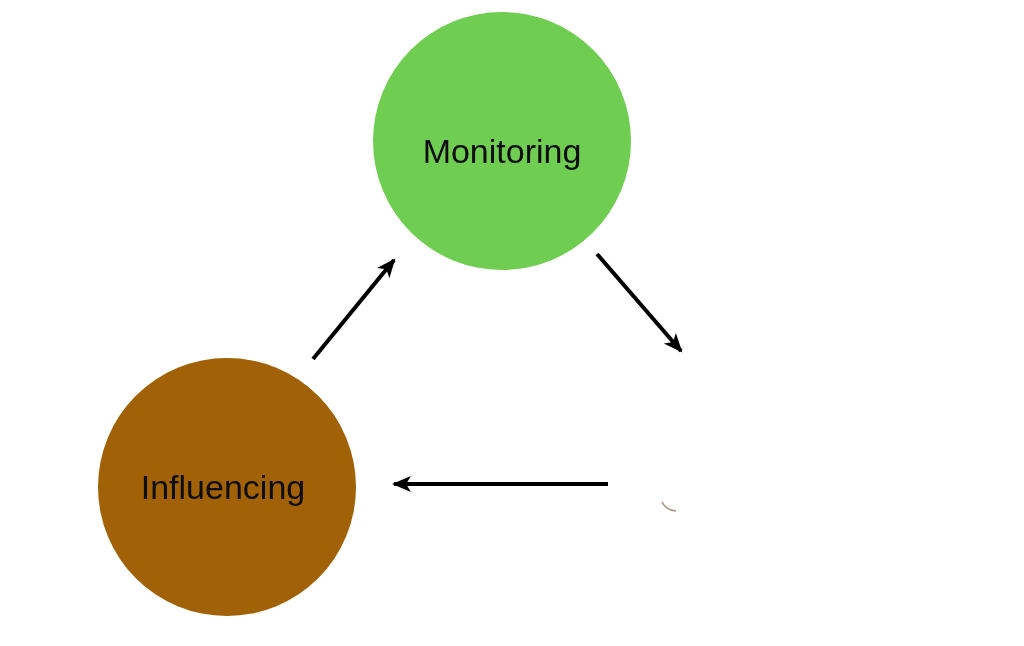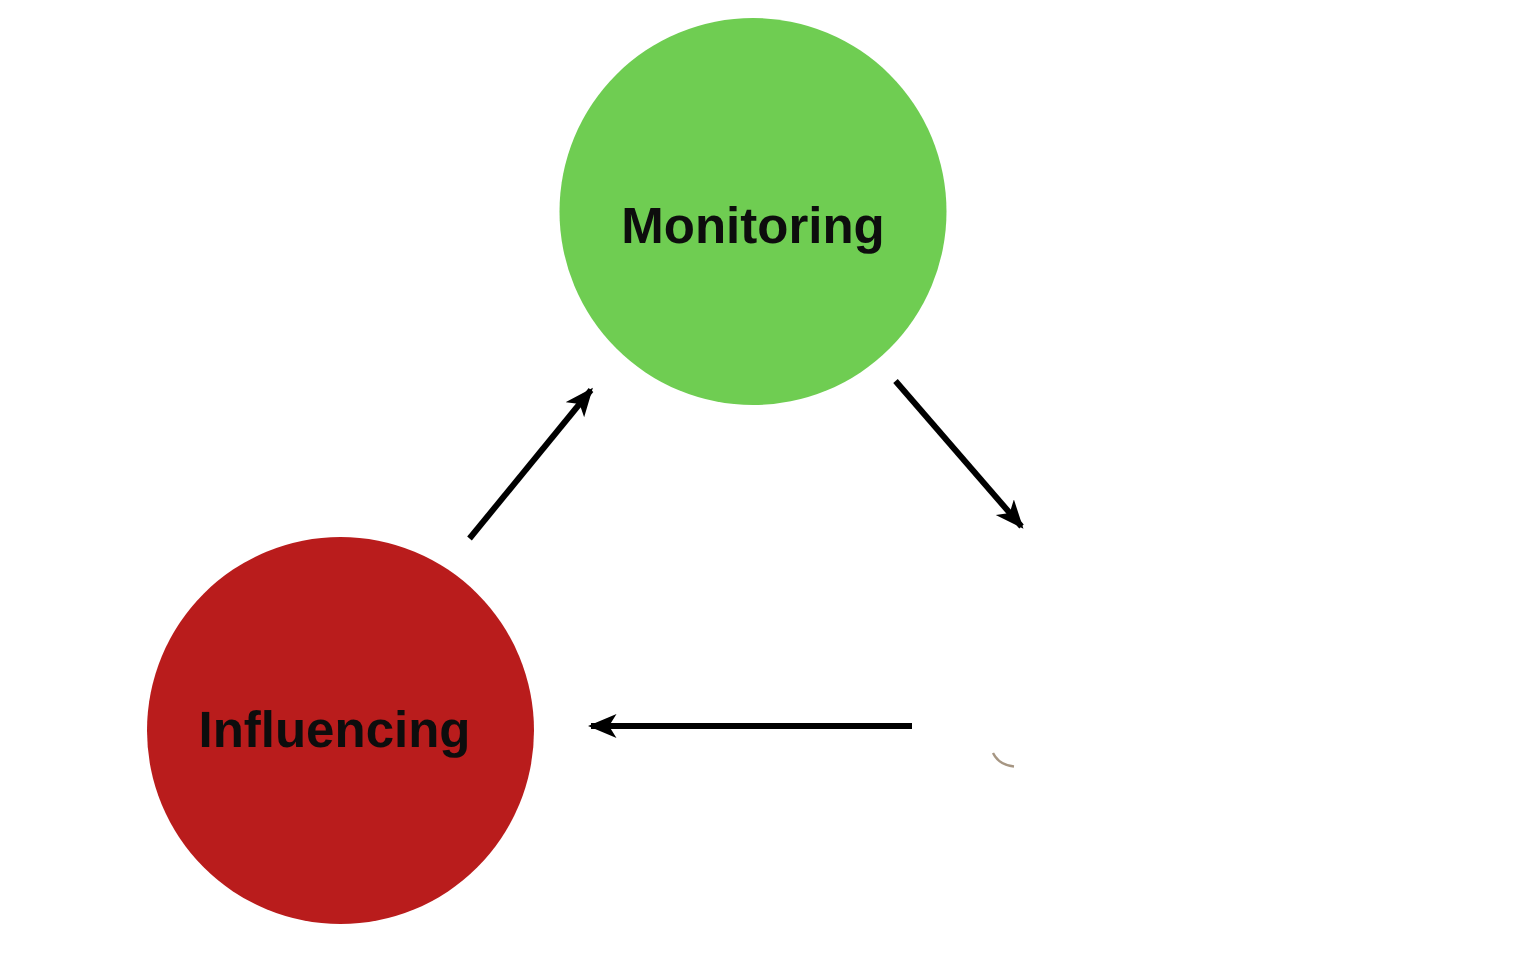--- a/index.html
+++ b/index.html
@@ -22,21 +22,21 @@
     width: 1024px;
     height: 646px;
     pointer-events: none;
   }
   .node {
     position: absolute;
     border-radius: 50%;
     display: flex;
     align-items: center;
     justify-content: center;
-    font-weight: 700;
+    font-weight: 400;
     font-size: 34px;
     color: #0d0d0d;
     letter-spacing: 0px;
     text-align: center;
   }
   .node--monitoring {
     left: 373px;
     top: 12px;
     width: 258px;
     height: 258px;
@@ -44,21 +44,21 @@
   }
   .node--monitoring .node-label {
     position: relative;
     top: 10px;
   }
   .node--influencing {
     left: 98px;
     top: 358px;
     width: 258px;
     height: 258px;
-    background: #b91c1c;
+    background: #a16207;
   }
   .node--influencing .node-label {
     position: relative;
     left: -4px;
   }
   .node--managing {
     left: 638px;
     top: 352px;
     width: 256px;
     height: 256px;

